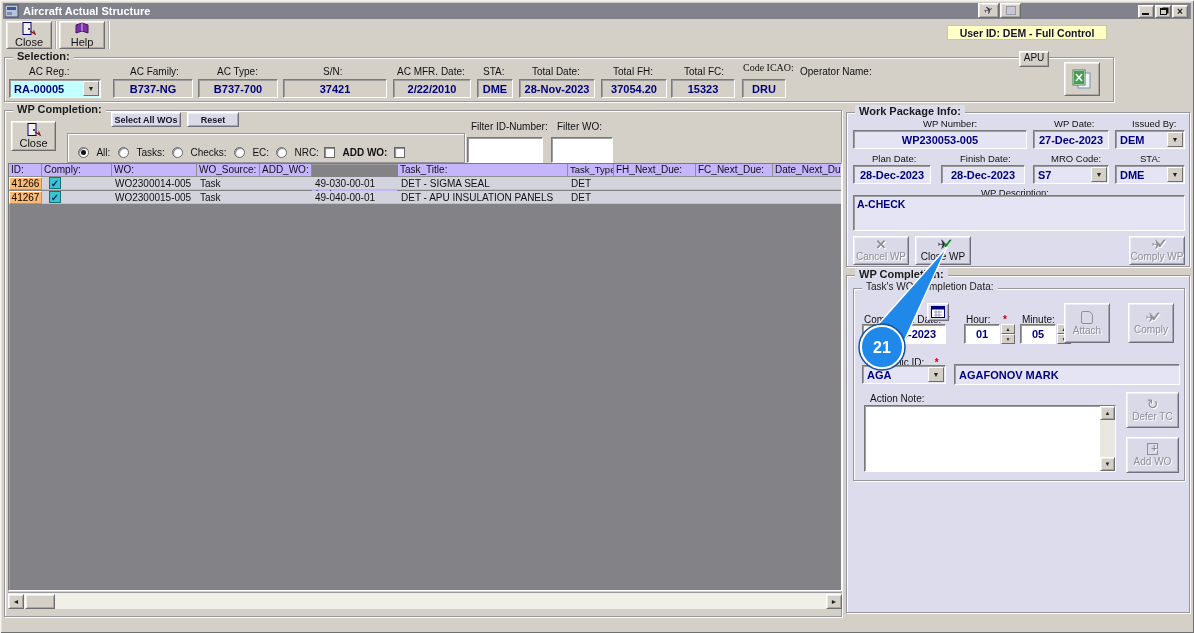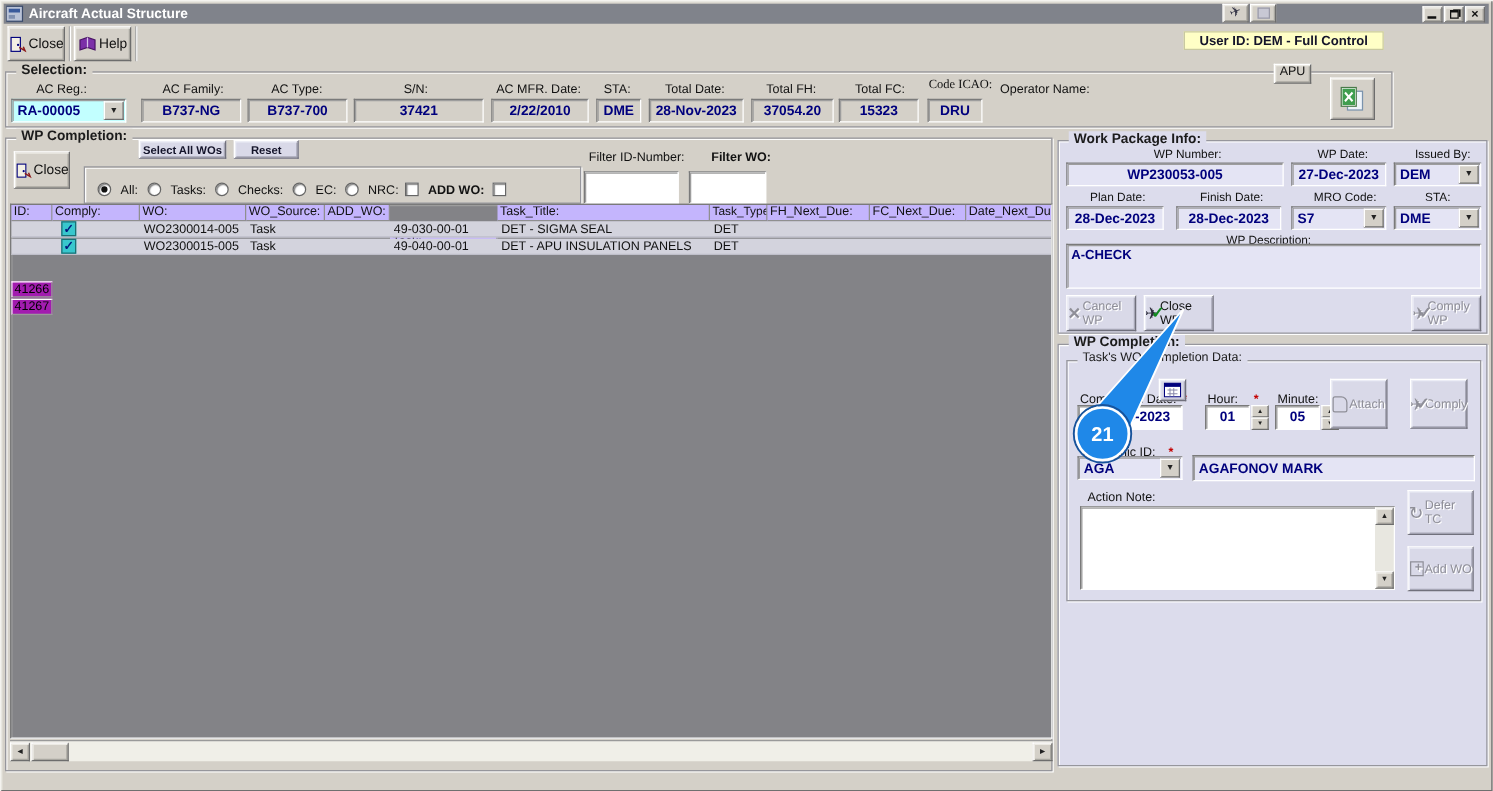--- a/index.html
+++ b/index.html
@@ -18,32 +18,32 @@
   .bg-gray { background:#d4d0c8; }
   .bg-lav  { background:#dcdcec; }
   .lbl { font-size:10px; color:#111; white-space:nowrap; }
   .lbl-sm { font-size:9.5px; color:#111; white-space:nowrap; }
   .navy { color:#00007d; font-weight:bold; }
   .field { display:flex; align-items:center; justify-content:center; font-size:11px; }
   .field-gray { background:#d4d0c8; }
   .field-lav { background:#e4e4f4; }
   .combo-arrow { position:absolute; right:1px; top:1px; bottom:1px; width:16px; display:flex; align-items:center; justify-content:center;
                  font-size:7px; color:#222; background:#d4d0c8; border:1px solid; border-color:#ffffff #6d6d6d #6d6d6d #ffffff; }
-  .toolbtn { display:flex; flex-direction:row; align-items:center; justify-content:center; gap:1px; font-size:11px; color:#111; }
+  .toolbtn { display:flex; flex-direction:column; align-items:center; justify-content:center; gap:1px; font-size:11px; color:#111; }
   .sep { width:2px; background:#aaa; border-right:1px solid #fff; }
   .radio { width:11px; height:11px; border-radius:50%; background:#fff; border:1px solid #666;
            box-shadow: inset 1px 1px 1px #888; display:inline-block; vertical-align:-2px; }
   .radio.sel::after { content:""; display:block; width:5px; height:5px; border-radius:50%; background:#111; margin:2px; }
   .chk { width:11px; height:11px; background:#fff; border:1px solid #666; box-shadow: inset 1px 1px 1px #888; display:inline-block; vertical-align:-2px; }
   .th { position:absolute; top:0; height:13px; background:#c4b5fd; border-right:1px solid #8f8f8f; border-bottom:1px solid #8f8f8f;
         font-size:10px; color:#111; padding-left:2px; overflow:hidden; white-space:nowrap; }
   .td { position:absolute; font-size:10px; color:#111; padding-left:3px; overflow:visible; white-space:nowrap; line-height:13px; }
   .row { position:absolute; left:0; width:832px; height:13px; background:#d3d3dd; border-bottom:1px solid #bfbfca; }
-  .idcell { position:absolute; left:0; top:0; width:40px; height:13px; background:#a21caf; border:1px solid; border-color:#fff #9a9a9a #9a9a9a #fff;
-            font-size:10px; text-align:center; line-height:12px;margin-top:48px; }
+  .idcell { position:absolute; left:0; top:0; width:40px; height:13px; background:#fdba74; border:1px solid; border-color:#fff #9a9a9a #9a9a9a #fff;
+            font-size:10px; text-align:center; line-height:12px; }
   .teal-chk { position:absolute; width:12px; height:12px; background:#38c7cd; border:1px solid #1d6f74;
               color:#00187d; font-size:10px; font-weight:bold; line-height:11px; text-align:center; }
   .btn-dis { color:#8f8f98; text-shadow:1px 1px 0 #ffffff; }
   .spin { position:absolute; width:14px; top:0; bottom:0; display:flex; flex-direction:column; }
   .spin > div { flex:1; font-size:5px; display:flex; align-items:center; justify-content:center; color:#222;
                 background:#d4d0c8; border:1px solid; border-color:#fff #6d6d6d #6d6d6d #fff; }
   .sb { background:#f0efe8; }
   .sb-btn { position:absolute; width:16px; height:15px; display:flex; align-items:center; justify-content:center; font-size:7px; color:#222; }
   .req { color:#c40000; font-weight:bold; font-size:10px; }
   input, textarea { font-family:"Liberation Sans", sans-serif; }
@@ -213,21 +213,21 @@
       <span class="lbl" style="margin-left:3px; font-weight:bold;">ADD WO:</span>
     </span>
     <span class="abs" style="left:326px; top:8px;">
       <span class="chk"></span>
       <span class="lbl" style="margin-left:3px; font-weight:bold;">SUPPL. WO:</span>
     </span>
   </div>
 
   <div class="abs lbl" style="left:466px; top:10px;">Filter ID-Number:</div>
   <input class="abs sunken" style="left: 462px; top: 26px; width: 76px; height: 26px; background: rgb(255, 255, 255); font-size: 11px; padding: 0px 3px;" value="">
-  <div class="abs lbl" style="left:564px; top:10px;font-weight:bold;">Filter WO:</div>
+  <div class="abs lbl" style="left:552px; top:10px;">Filter WO:</div>
   <input class="abs sunken" style="left: 546px; top: 26px; width: 62px; height: 26px; background: rgb(255, 255, 255); font-size: 11px; padding: 0px 3px;" value="">
 
   <div class="abs sunken" style="left:3px; top:52px; width:834px; height:428px; background:#838387; overflow:hidden;">
 
     <div class="abs" style="left:0; top:0; width:832px; height:13px;">
       <div class="th" style="left:0;   width:33px;">ID:</div>
       <div class="th" style="left:33px;  width:70px;">Comply:</div>
       <div class="th" style="left:103px; width:85px;">WO:</div>
       <div class="th" style="left:188px; width:63px;">WO_Source:</div>
       <div class="th" style="left:251px; width:52px;">ADD_WO:</div>

